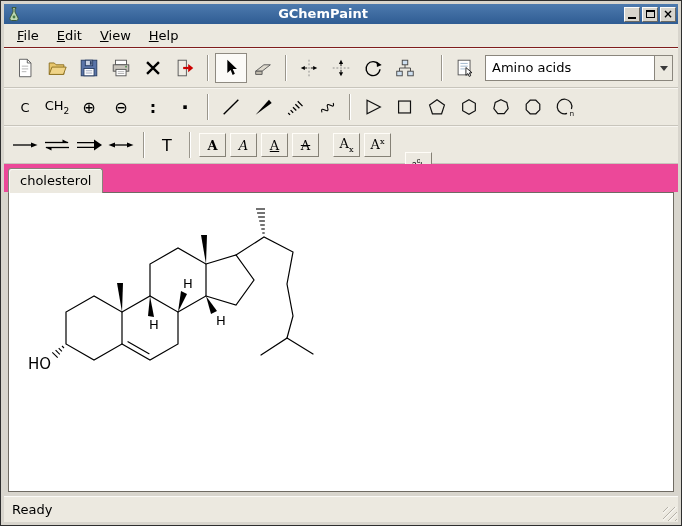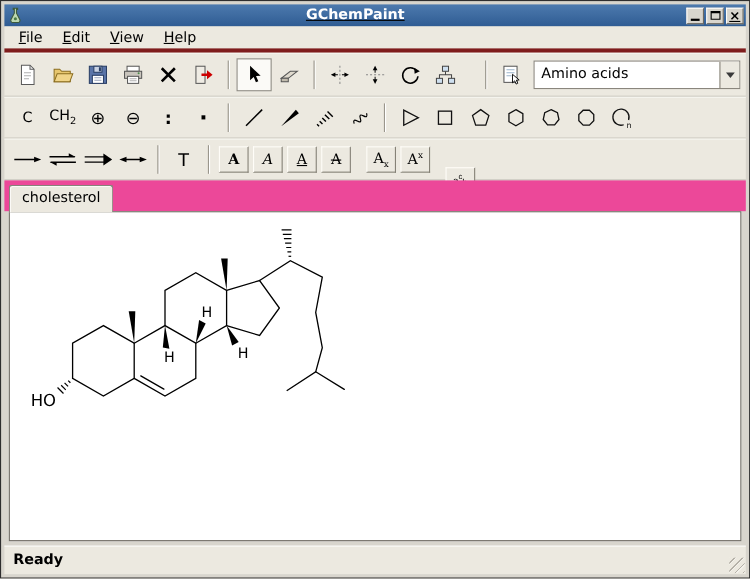--- a/index.html
+++ b/index.html
@@ -1,28 +1,28 @@
 <!DOCTYPE html>
 <html><head>
 <meta charset="utf-8">
 <style>
   *{margin:0;padding:0;box-sizing:border-box;}
   html,body{width:682px;height:526px;overflow:hidden;}
   body{font-family:"DejaVu Sans","Liberation Sans",sans-serif;font-size:13px;color:#000;background:#9c9a94;}
   .window{width:682px;height:526px;border:1px solid #2e2e2e;background:#d8d5cd;padding:3px;display:flex;flex-direction:column;}
   
-  .titlebar{height:20px;background:linear-gradient(180deg,#4d7aae,#2f5c93);display:flex;align-items:center;padding:0 2px;gap:2px;flex:0 0 auto;text-decoration:underline;}
+  .titlebar{height:20px;background:linear-gradient(180deg,#4d7aae,#2f5c93);display:flex;align-items:center;padding:0 2px;gap:2px;flex:0 0 auto;}
   .appicon{width:16px;height:16px;flex:0 0 auto;}
   .title{flex:1;text-align:center;color:#fff;font-weight:bold;font-size:13px;line-height:18px;}
   .winbtn{width:16px;height:15px;background:#d8d5cd;border:1px solid;border-color:#fdfcfa #6b6861 #6b6861 #fdfcfa;display:flex;align-items:center;justify-content:center;font-size:11px;line-height:11px;cursor:default;}
   .glyph-min{width:8px;height:2px;background:#000;margin-top:8px;}
   .glyph-max{width:9px;height:8px;border:1px solid #000;border-top-width:2px;}
   .glyph-close{font-weight:bold;font-size:12px;}
   
-  .menubar{height:24px;background:#ece9e0;display:flex;align-items:center;padding:0 4px;flex:0 0 auto;border-bottom:4px solid #7f1d1d;}
+  .menubar{height:24px;background:#ece9e0;display:flex;align-items:center;padding:0 4px;flex:0 0 auto;border-bottom:1px solid #7f1d1d;}
   .menu-item{padding:3px 9px;cursor:default;}
   
   .toolbar{background:#ece9e0;display:flex;align-items:center;padding:14px 5px;flex:0 0 auto;border-top:1px solid #f7f5f0;border-bottom:1px solid #c8c5bc;}
   .tb1{height:40px;}
   .tb2{height:38px;}
   .tb3{height:38px;}
   .tbtn{min-width:32px;height:30px;display:flex;align-items:center;justify-content:center;border:1px solid transparent;background:transparent;cursor:default;}
   .tbtn.active{background:#fbfaf7;border:1px solid #8e8a81;}
   .tbtn svg{display:block;}
   .sep{width:2px;height:26px;border-left:1px solid #9a968c;border-right:1px solid #ffffff;margin:0 6px;flex:0 0 auto;}
@@ -45,21 +45,21 @@
   .symbtn{font-size:9px;font-family:Liberation Sans, sans-serif;margin-top:38px;}
   .symbtn .sc{font-size:7px;vertical-align:4px;}
   .symbtn .sb{vertical-align:-2px;}
   .gap10{margin-left:12px;}
   
   .tabbar{height:28px;background:#ec4899;display:flex;align-items:flex-end;padding:3px 4px 0 4px;flex:0 0 auto;}
   .tab{height:25px;padding:4px 11px 3px 11px;background:#ece9e0;border:1px solid #87837a;border-bottom:none;border-top-left-radius:3px;border-top-right-radius:3px;box-shadow:inset 1px 1px 0 #fbfaf7;font-size:13px;position:relative;z-index:2;margin-bottom:-1px;cursor:default;}
   .canvas-wrap{flex:1 1 auto;margin:0 4px 4px 4px;background:#ffffff;border:1px solid #6f6b63;position:relative;overflow:hidden;z-index:1;}
   .canvas-wrap svg{position:absolute;left:0;top:0;}
   
-  .statusbar{height:26px;background:#ece9e0;border-top:1px solid #fbfaf7;display:flex;align-items:center;padding:0 8px;flex:0 0 auto;position:relative;font-size:13px;font-weight:bold;}
+  .statusbar{height:26px;background:#ece9e0;border-top:1px solid #fbfaf7;display:flex;align-items:center;padding:0 8px;flex:0 0 auto;position:relative;font-size:13px;}
   .grip{position:absolute;right:1px;bottom:1px;width:14px;height:14px;background:repeating-linear-gradient(135deg,transparent 0 3px,#b5b1a8 3px 4px,#f4f2ec 4px 5px);}
 </style>
 </head>
 <body>
 
 <div class="window">
 
   <div class="titlebar">
     <svg class="appicon" viewBox="0 0 16 16">
       <path d="M6,1.5 h4 v1 h-1 v3.5 l3.2,6.2 a2,2 0 0 1 -1.8,2.3 H5.6 a2,2 0 0 1 -1.8,-2.3 L7,6 V2.5 H6 Z" fill="#bcd8b2" stroke="#3c5a3c" stroke-width="1"></path>

